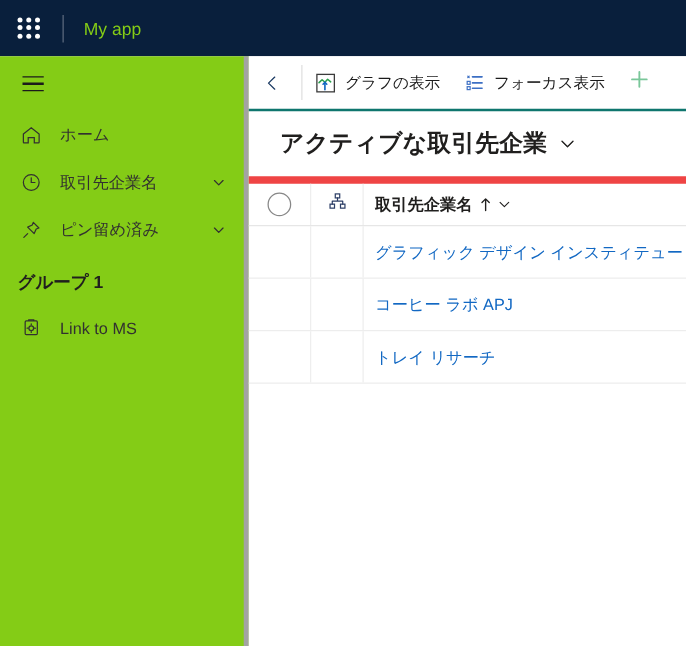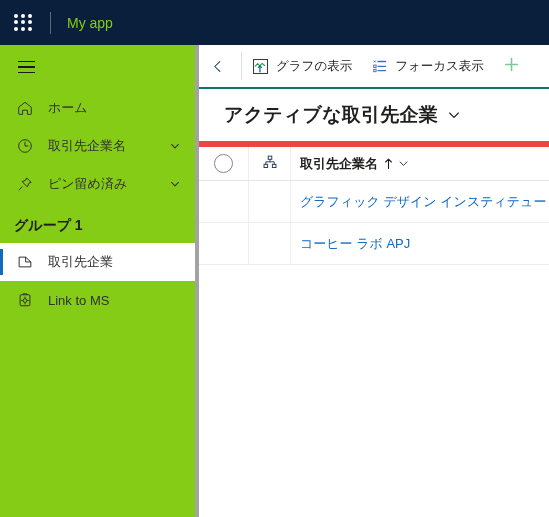--- a/index.html
+++ b/index.html
@@ -354,29 +354,20 @@
     <span class="lbl">ピン留め済み</span>
     <span class="chev">
       <svg width="12" height="12" viewBox="0 0 14 14" fill="none" stroke="currentColor" stroke-width="1.2">
         <path d="M3 5.2 7 9.2l4-4" stroke-linecap="round" stroke-linejoin="round"></path>
       </svg>
     </span>
   </div>
 
   <div class="group-title">グループ 1</div>
 
-  <div class="nav-item selected">
-    <span class="ico">
-      <svg width="18" height="18" viewBox="0 0 20 20" fill="none" stroke="currentColor" stroke-width="1.1">
-        <path d="M3.5 4.6h7.2l5.8 5.3v5.5H3.5z" stroke-linejoin="round"></path>
-        <path d="M10.7 4.6v5.3h5.8" stroke-linejoin="round"></path>
-      </svg>
-    </span>
-    <span class="lbl">取引先企業</span>
-  </div>
 
   <div class="nav-item">
     <span class="ico">
       <svg width="18" height="18" viewBox="0 0 20 20" fill="none" stroke="currentColor" stroke-width="1.1">
         <rect x="4.6" y="4.2" width="10.8" height="12.2" rx="1"></rect>
         <path d="M7.8 4.2V3.2h4.4v1"></path>
         <circle cx="10" cy="10.6" r="2.1"></circle>
         <path d="M10 7.6v-.9M10 14.4v-.8M12.8 10.6h.9M6.3 10.6h.9" stroke-linecap="round"></path>
       </svg>
     </span>
@@ -481,17 +472,24 @@
     </div>
 
     <div class="grid-row">
       <div class="cell-check"></div>
       <div class="cell-hier"></div>
       <div class="cell-name">
         <span class="rowlink">コーヒー ラボ APJ</span>
       </div>
     </div>
 
+    <div class="grid-row">
+      <div class="cell-check"></div>
+      <div class="cell-hier"></div>
+      <div class="cell-name">
+        <span class="rowlink">トレイ リサーチ</span>
+      </div>
+    </div>
 
 
   </div>
 
 </div>
 
 </body></html>

